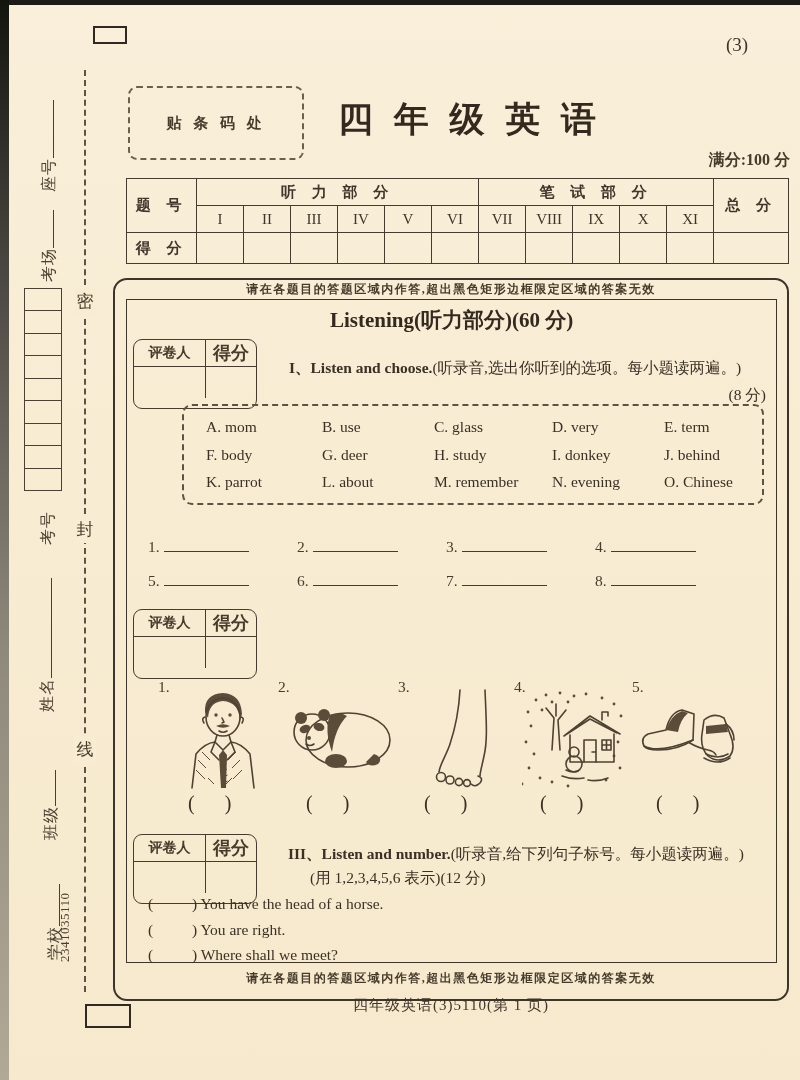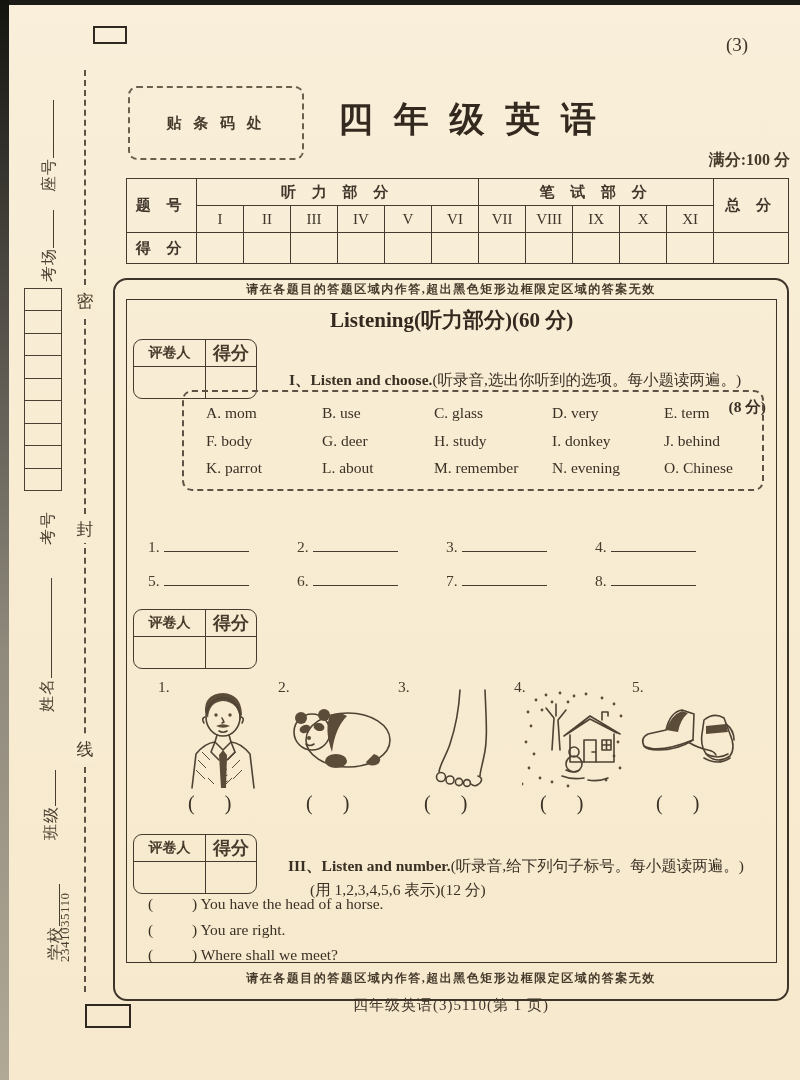--- a/index.html
+++ b/index.html
@@ -68,36 +68,36 @@
     border:2.6px solid #3d352a; border-radius:14px; }
   #inner-frame { left:126px; top:299px; width:651px; height:664px;
     border:1.8px solid #3d352a; }
   .notice { width:676px; left:113px; text-align:center; font-size:12px;
     font-weight:bold; color:#473b2c; letter-spacing:1.5px; }
 
   #listening-title { left:126px; top:306px; width:651px; text-align:center;
     font-size:21px; font-weight:bold; color:#33291e; }
 
   
-  .grader-box { width:124px; height:60px; border:1.8px solid #453b2e;
+  .grader-box { width:124px; height:70px; border:1.8px solid #453b2e;
     border-radius:9px; overflow:hidden; background:transparent; }
   .grader-box .row { display:flex; height:27px; border-bottom:1.4px solid #453b2e; }
   .grader-box .row2 { display:flex; height:31px; }
   .grader-box .c1 { width:72px; border-right:1.4px solid #453b2e;
     display:flex; align-items:center; justify-content:center;
     font-size:14px; font-weight:bold; }
   .grader-box .c2 { flex:1; display:flex; align-items:center; justify-content:center;
     font-size:18px; font-weight:bold; }
 
-  .instr { font-size:15.5px; color:#3a3024; line-height:1.55;margin-top:12px; }
+  .instr { font-size:15.5px; color:#3a3024; line-height:1.55; }
   .instr b { font-weight:bold; }
-  .pts { font-weight:bold; }
-
-  
-  #word-bank { left:182px; top:390px; width:582px; height:101px;
+  .pts { font-weight:normal; }
+
+  
+  #word-bank { left:182px; top:404px; width:582px; height:101px;
     border:2.2px dashed #5d5244; border-radius:10px;
     display:grid; grid-template-columns:116px 112px 118px 112px auto;
     align-content:space-evenly; padding:6px 0 6px 22px; row-gap:3px; }
   #word-bank span { font-size:15.5px; color:#3a3024; }
 
   
   .blank-row { left:148px; width:620px; display:flex; }
   .blank-item { width:149px; font-size:15.5px; }
   .blank-line { display:inline-block; width:85px; border-bottom:1.5px solid #453b2e;
     height:1em; margin-left:4px; }

